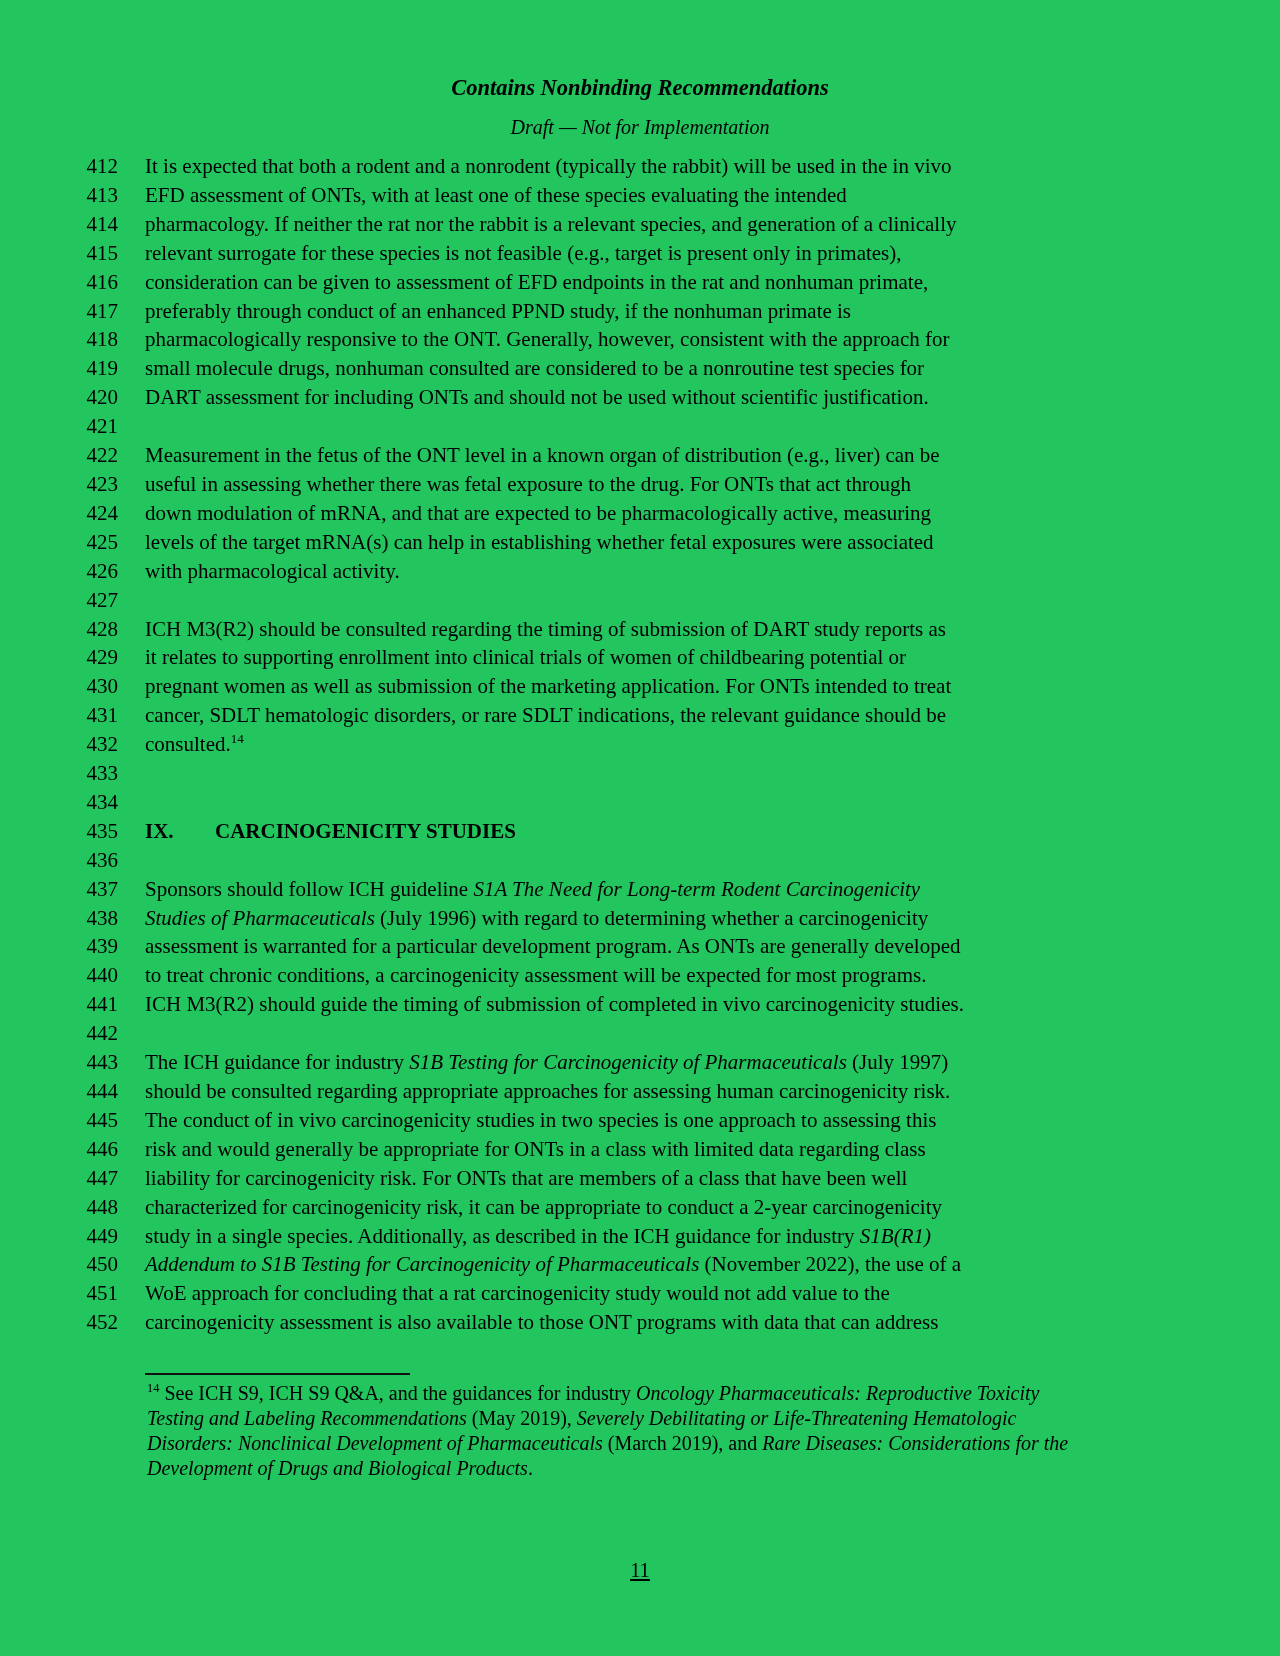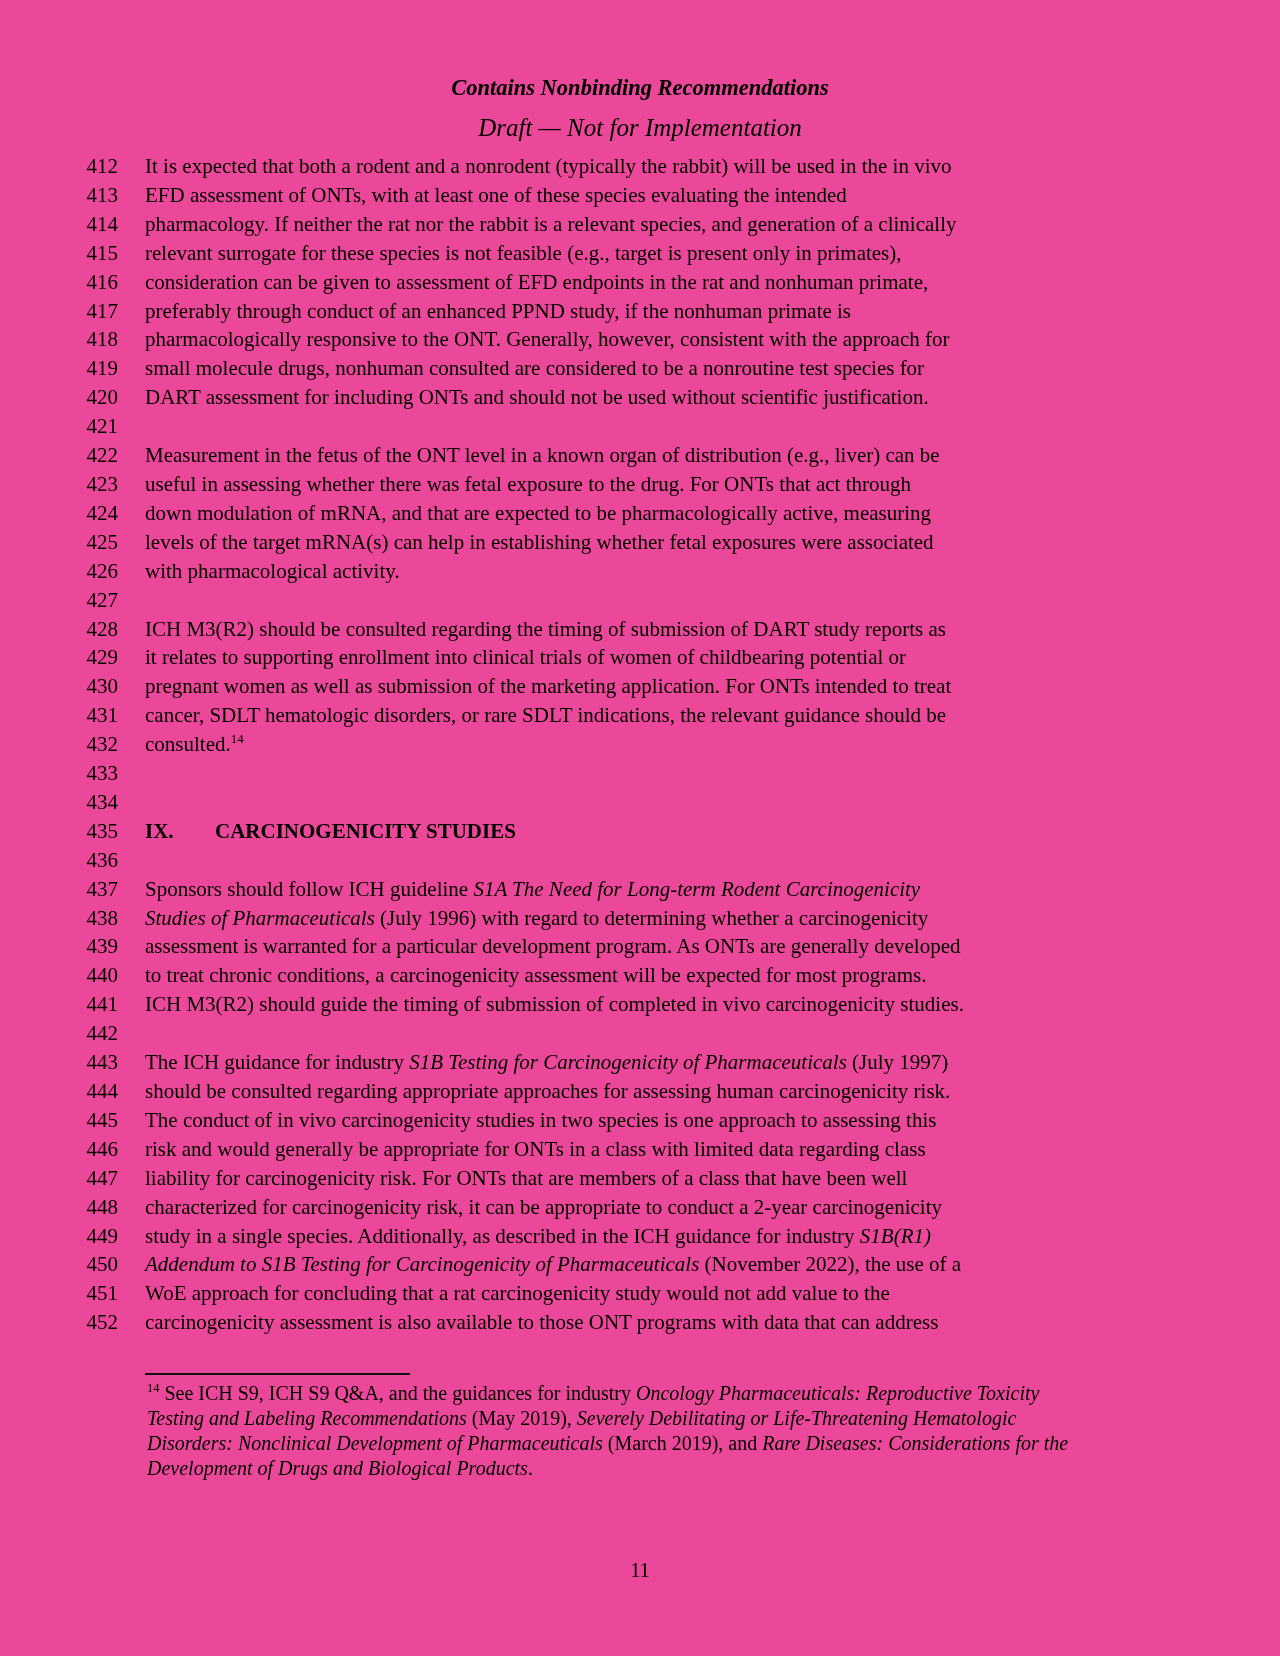--- a/index.html
+++ b/index.html
@@ -1,37 +1,37 @@
 <!DOCTYPE html>
 <html><head>
 <meta charset="utf-8">
 <style>
   * { margin: 0; padding: 0; box-sizing: border-box; }
   html, body { background: #ffffff; }
   .page {
     position: relative;
     width: 1280px;
     height: 1656px;
-    background: #ec4899;
+    background: #22c55e;
     color: #000000;
     font-family: "Liberation Serif", "DejaVu Serif", serif;
     overflow: hidden;
     padding-top: 74px;
   }
   .hdr1 {
     text-align: center;
     font-size: 22.5px;
     line-height: 28px;
     font-weight: bold;
     font-style: italic;
   }
   .hdr2 {
     margin-top: 13px;
     text-align: center;
-    font-size: 25px;
+    font-size: 20px;
     line-height: 25px;
     font-style: italic;
   }
   .docbody { margin-top: 12px; }
   .line {
     display: flex;
     font-size: 21px;
     line-height: 28.9px;
     white-space: pre;
   }
@@ -63,20 +63,21 @@
     font-size: 20px;
     line-height: 25px;
     max-width: 990px;
     white-space: pre;
   }
   .pagenum {
     margin-top: 75px;
     text-align: center;
     font-size: 20.5px;
     line-height: 28px;
+    text-decoration: underline;
   }
 </style>
 </head>
 <body>
 
 <div class="page">
   <div class="hdr1">Contains Nonbinding Recommendations</div>
   <div class="hdr2">Draft — Not for Implementation</div>
   <div class="docbody" id="doc-body">
       <div class="line"><span class="num">412</span><span class="content"><span>It is expected that both a rodent and a nonrodent (typically the rabbit) will be used in the in vivo</span></span></div>

